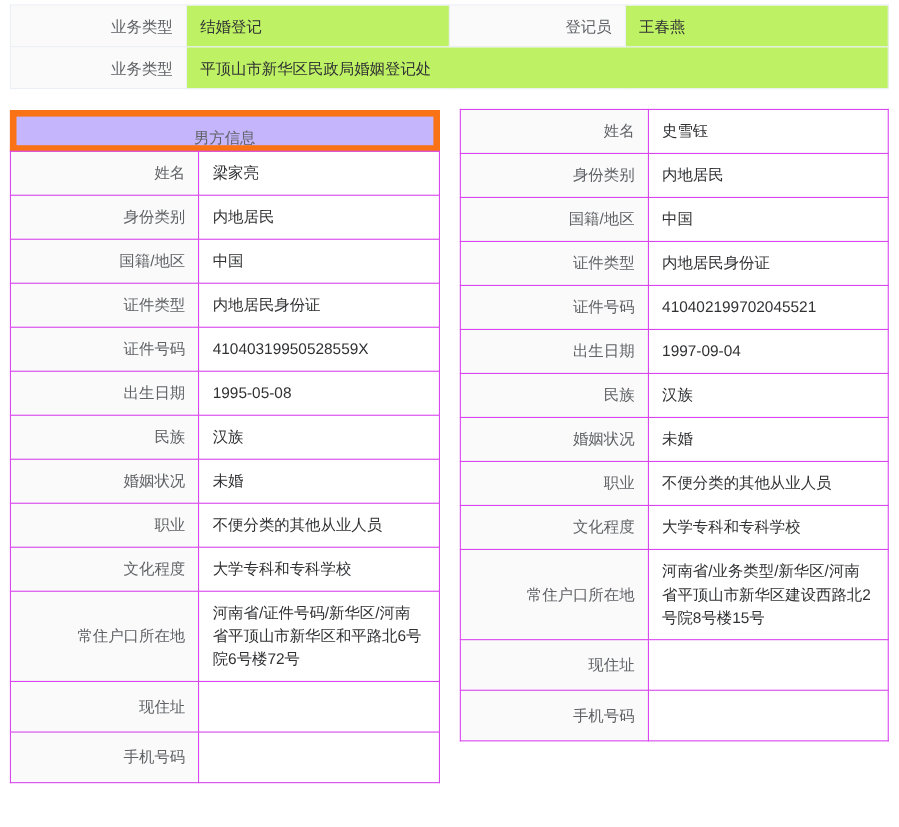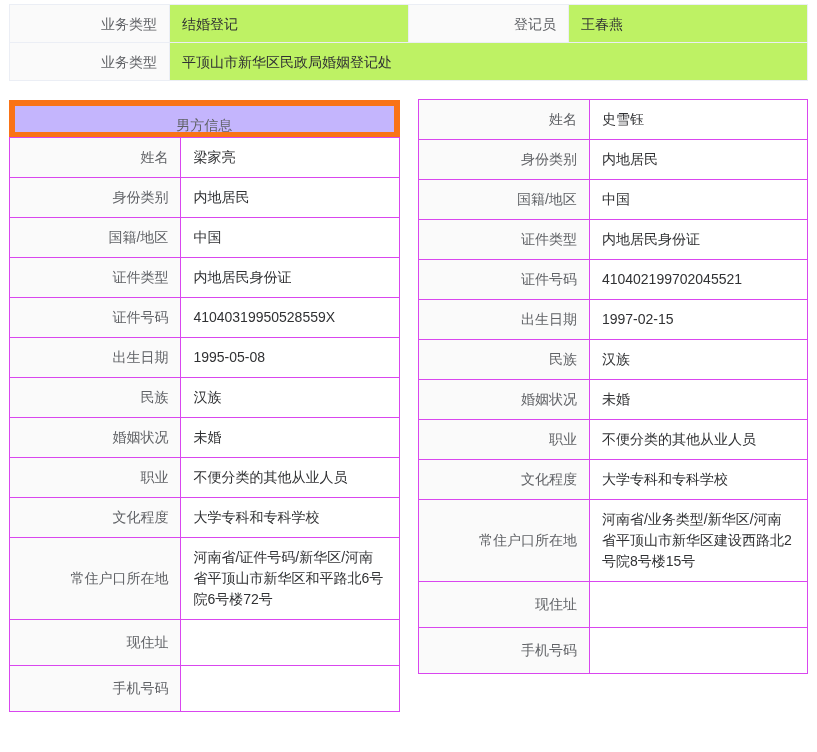--- a/index.html
+++ b/index.html
@@ -196,21 +196,21 @@
           <tr>
             <td class="k">证件类型</td>
             <td class="v">内地居民身份证</td>
           </tr>
           <tr>
             <td class="k">证件号码</td>
             <td class="v">410402199702045521</td>
           </tr>
           <tr>
             <td class="k">出生日期</td>
-            <td class="v">1997-02-15</td>
+            <td class="v">1997-09-04</td>
           </tr>
           <tr>
             <td class="k">民族</td>
             <td class="v">汉族</td>
           </tr>
           <tr>
             <td class="k">婚姻状况</td>
             <td class="v">未婚</td>
           </tr>
           <tr>

